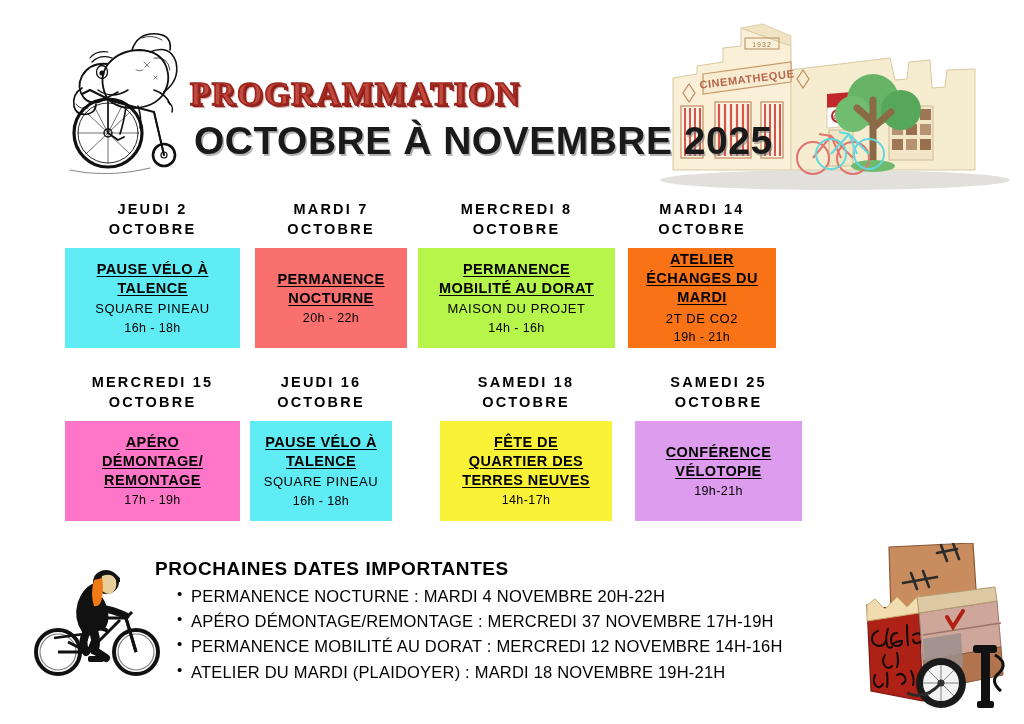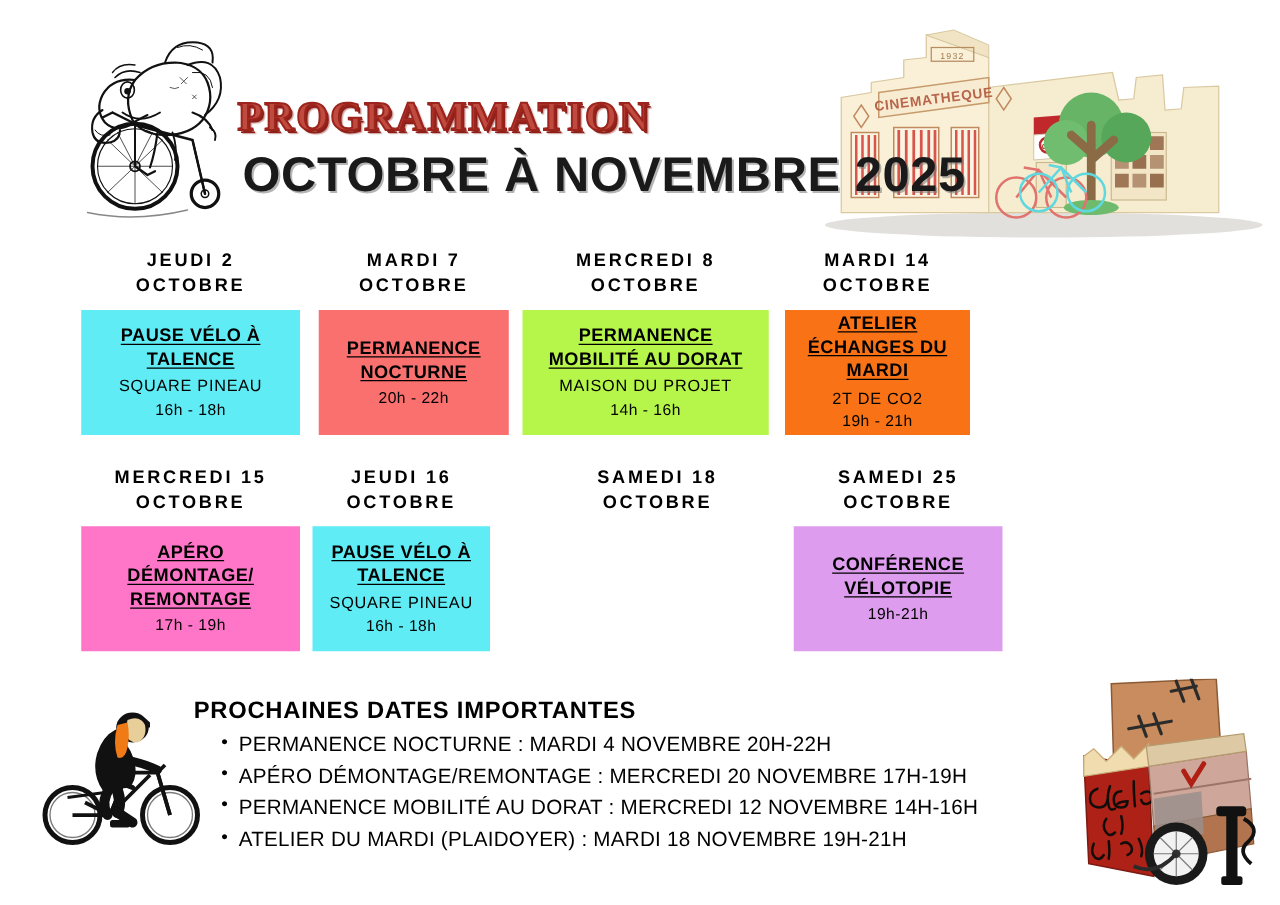--- a/index.html
+++ b/index.html
@@ -412,20 +412,28 @@
       <div class="ev-place">SQUARE PINEAU</div>
       <div class="ev-time">16h - 18h</div>
     </div>
   </div>
 
   <div class="cal-col" style="left:440px; width:172px;">
     <div class="date-header">
       <span>SAMEDI 18</span><br>
       <span>OCTOBRE</span>
     </div>
+    <div class="event-card" style="background:#FAF237; color:#000;">
+      <div class="ev-title">
+        <span>FÊTE DE</span><br>
+        <span>QUARTIER DES</span><br>
+        <span>TERRES NEUVES</span>
+      </div>
+      <div class="ev-time">14h-17h</div>
+    </div>
   </div>
 
   <div class="cal-col" style="left:635px; width:167px;">
     <div class="date-header">
       <span>SAMEDI 25</span><br>
       <span>OCTOBRE</span>
     </div>
     <div class="event-card" style="background:#DD9CEE; color:#000;">
       <div class="ev-title">
         <span>CONFÉRENCE</span><br>
@@ -538,17 +546,17 @@
     <rect x="136" y="108" width="9" height="54" fill="#111"></rect>
     <rect x="132" y="158" width="17" height="7" rx="2" fill="#111"></rect>
     <path d="M150 112 q14 8 4 18 q-10 8 2 18" stroke="#111" stroke-width="3" fill="none"></path>
   </g>
 </svg>
 
 <div id="upcoming-block">
   <div id="upcoming-title">PROCHAINES DATES IMPORTANTES</div>
   <ul id="upcoming-list">
     <li>PERMANENCE NOCTURNE : MARDI 4 NOVEMBRE 20H-22H</li>
-    <li>APÉRO DÉMONTAGE/REMONTAGE : MERCREDI 20 NOVEMBRE 17H-19H</li>
+    <li>APÉRO DÉMONTAGE/REMONTAGE : MERCREDI 37 NOVEMBRE 17H-19H</li>
     <li>PERMANENCE MOBILITÉ AU DORAT :  MERCREDI 12 NOVEMBRE 14H-16H</li>
     <li>ATELIER DU MARDI (PLAIDOYER) : MARDI 18 NOVEMBRE 19H-21H</li>
   </ul>
 </div>
 
 </body></html>

